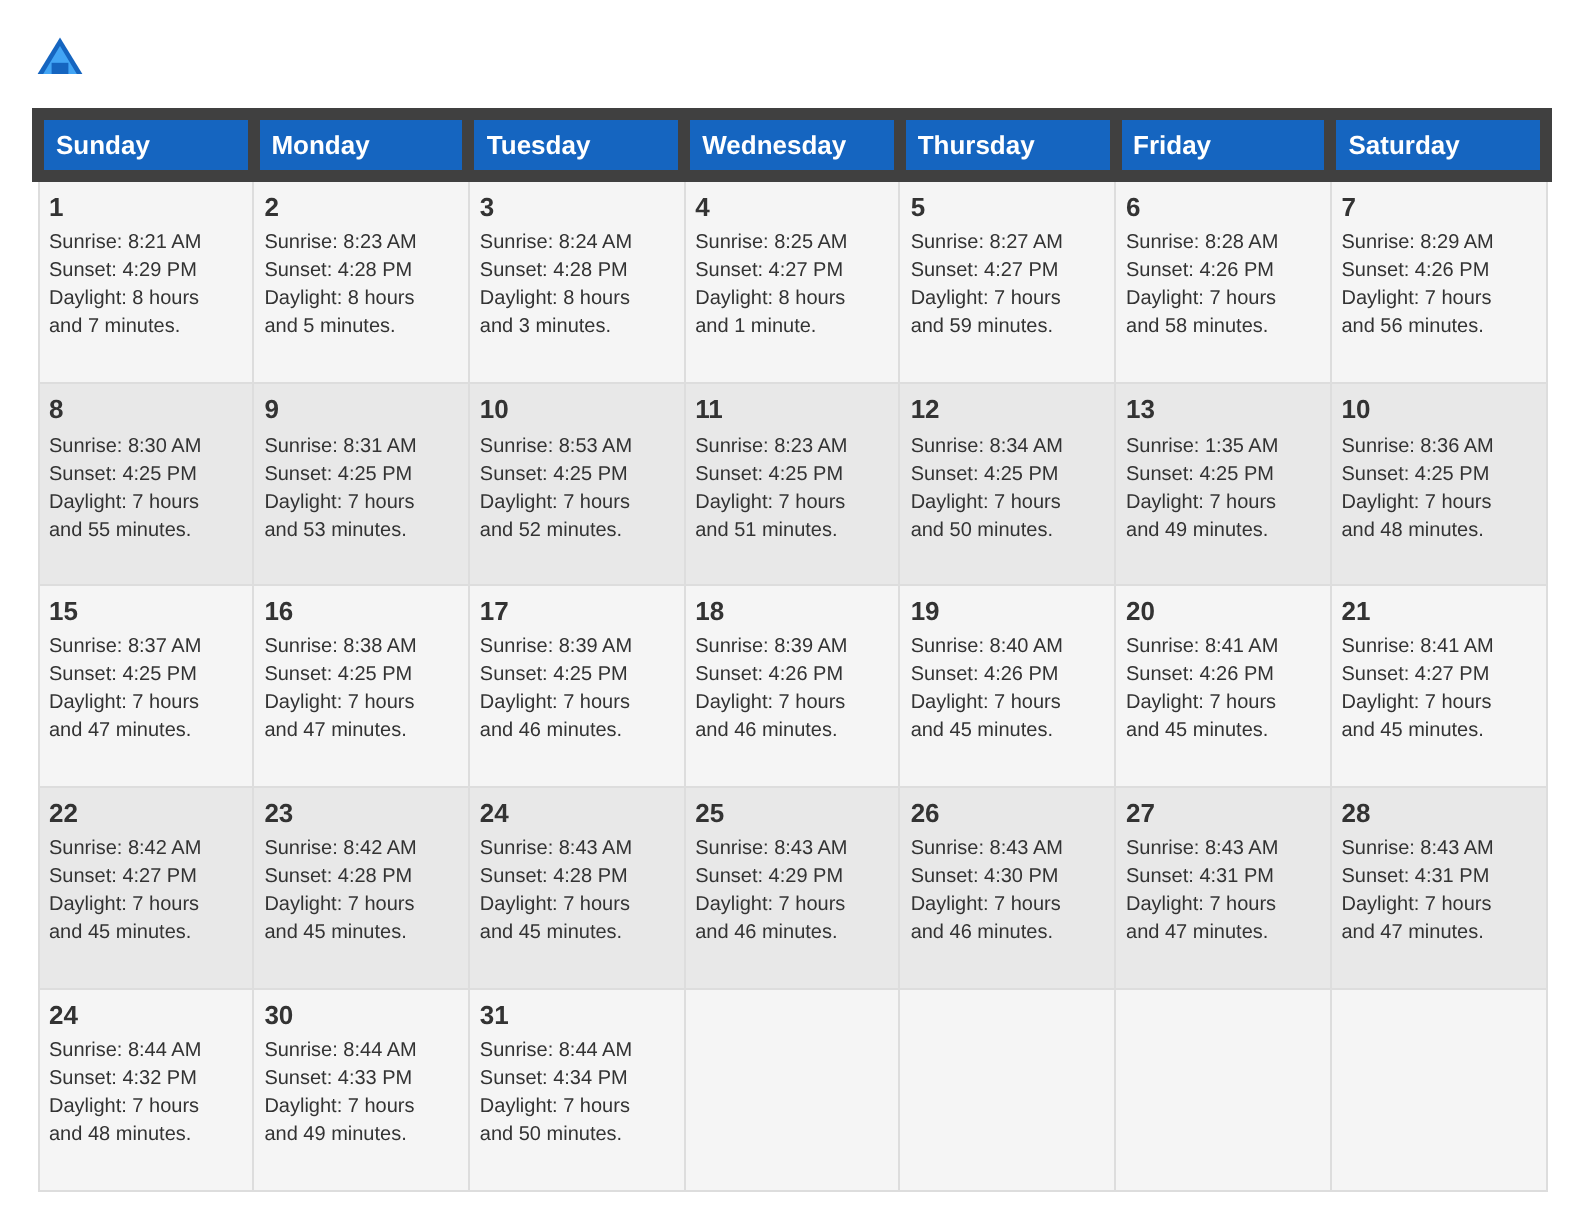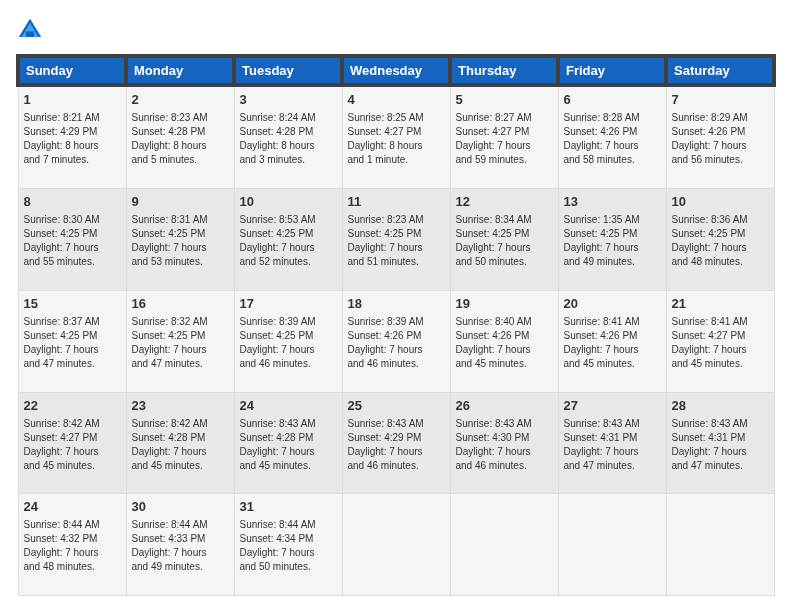--- a/index.html
+++ b/index.html
@@ -57,21 +57,21 @@
       border-collapse: collapse;
       flex: 1;
     }
     .calendar-table th {
       background-color: #1565C0;
       color: #fff;
       text-align: left;
       padding: 5px 6px;
       font-size: 13px;
       font-weight: bold;
-      border: 4px solid #404040;
+      border: 6px solid #404040;
     }
     .calendar-table td {
       vertical-align: top;
       padding: 4px 5px;
       font-size: 10px;
       color: #333;
       border: 1px solid #ddd;
       width: calc(100% / 7);
       line-height: 1.4;
     }
@@ -231,21 +231,21 @@
         <tr>
           <td>
             <span class="day-num">15</span>
             <div>Sunrise: 8:37 AM</div>
             <div>Sunset: 4:25 PM</div>
             <div>Daylight: 7 hours</div>
             <div>and 47 minutes.</div>
           </td>
           <td>
             <span class="day-num">16</span>
-            <div>Sunrise: 8:32 AM</div>
+            <div>Sunrise: 8:38 AM</div>
             <div>Sunset: 4:25 PM</div>
             <div>Daylight: 7 hours</div>
             <div>and 47 minutes.</div>
           </td>
           <td>
             <span class="day-num">17</span>
             <div>Sunrise: 8:39 AM</div>
             <div>Sunset: 4:25 PM</div>
             <div>Daylight: 7 hours</div>
             <div>and 46 minutes.</div>

